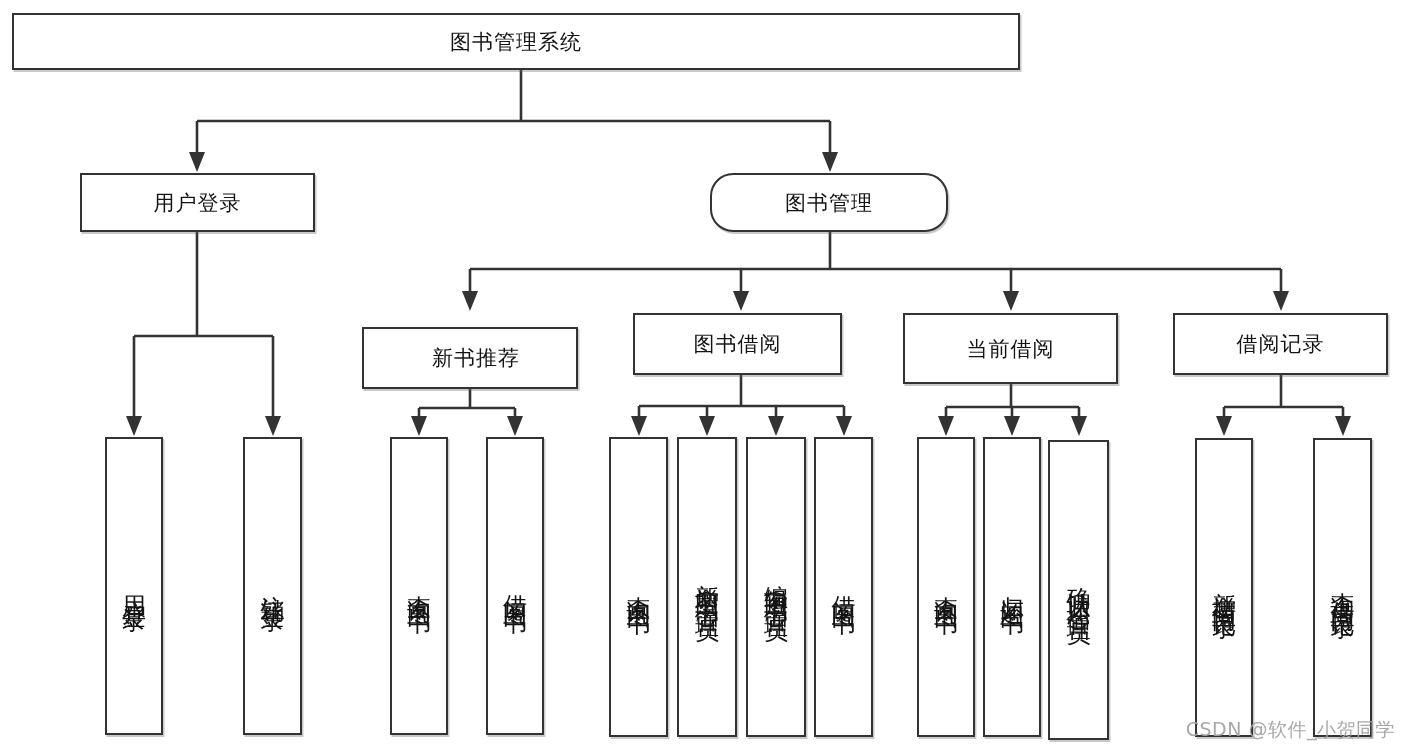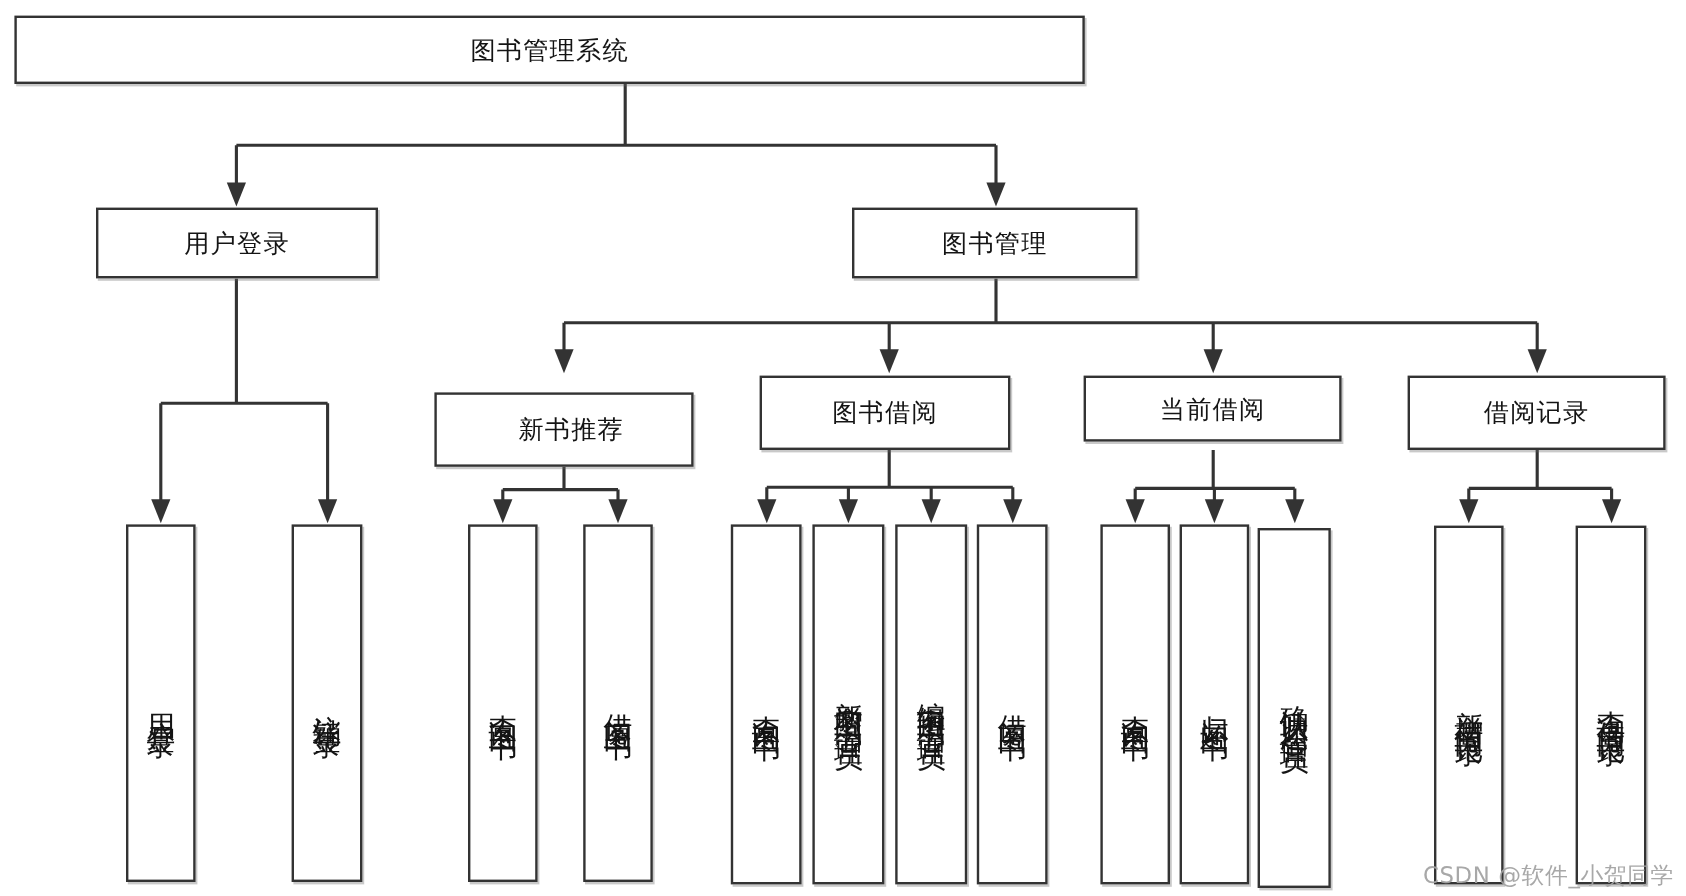--- a/index.html
+++ b/index.html
@@ -67,38 +67,38 @@
       <polygon points="776,436 768,416 784,416"></polygon>
       <polygon points="844,436 836,416 852,416"></polygon>
       <polygon points="946,436 938,416 954,416"></polygon>
       <polygon points="1012,436 1004,416 1020,416"></polygon>
       <polygon points="1079,436 1071,416 1087,416"></polygon>
       <polygon points="1224,436 1216,416 1232,416"></polygon>
       <polygon points="1343,436 1335,416 1351,416"></polygon>
     </g>
   </svg>
 
-  <div class="node" style="left:12px; top:13px; width:892px; height:57px;">
+  <div class="node" style="left:12px; top:13px; width:1008px; height:57px;">
     <span class="hlabel">图书管理系统</span>
   </div>
 
   <div class="node" style="left:80px; top:173px; width:235px; height:59px;">
     <span class="hlabel">用户登录</span>
   </div>
-  <div class="node" style="left:710px; top:173px; width:238px; height:59px;">
+  <div class="node" style="left:710px; top:173px; width:238px; height:59px;border-radius:23px;">
     <span class="hlabel">图书管理</span>
   </div>
 
   <div class="node" style="left:362px; top:327px; width:216px; height:62px;padding-left:12px;">
     <span class="hlabel">新书推荐</span>
   </div>
   <div class="node" style="left:633px; top:313px; width:209px; height:62px;">
     <span class="hlabel">图书借阅</span>
   </div>
-  <div class="node" style="left:903px; top:313px; width:215px; height:55px;">
+  <div class="node" style="left:903px; top:313px; width:215px; height:71px;">
     <span class="hlabel">当前借阅</span>
   </div>
   <div class="node" style="left:1173px; top:313px; width:215px; height:62px;align-items:center;">
     <span class="hlabel">借阅记录</span>
   </div>
 
   <div class="node" style="left:105px; top:437px; width:58px; height:298px;">
     <span class="vlabel">用户登录</span>
   </div>
   <div class="node" style="left:243px; top:437px; width:59px; height:298px;">

